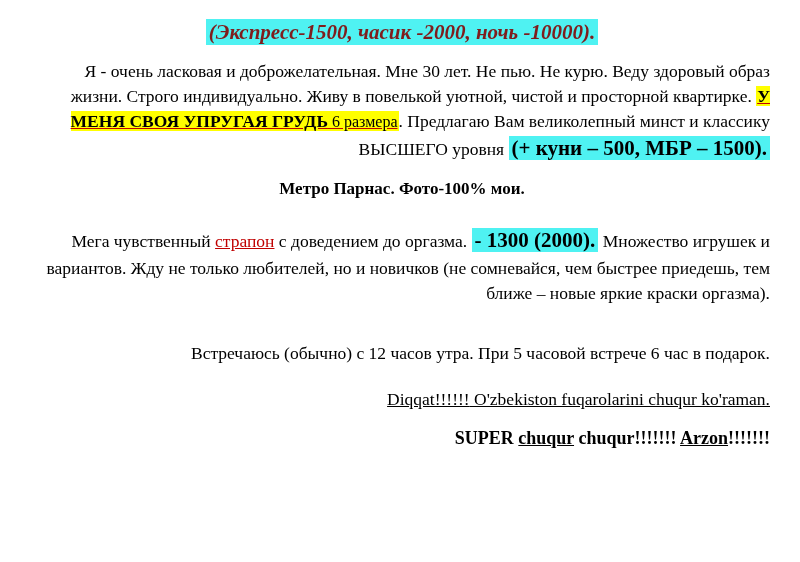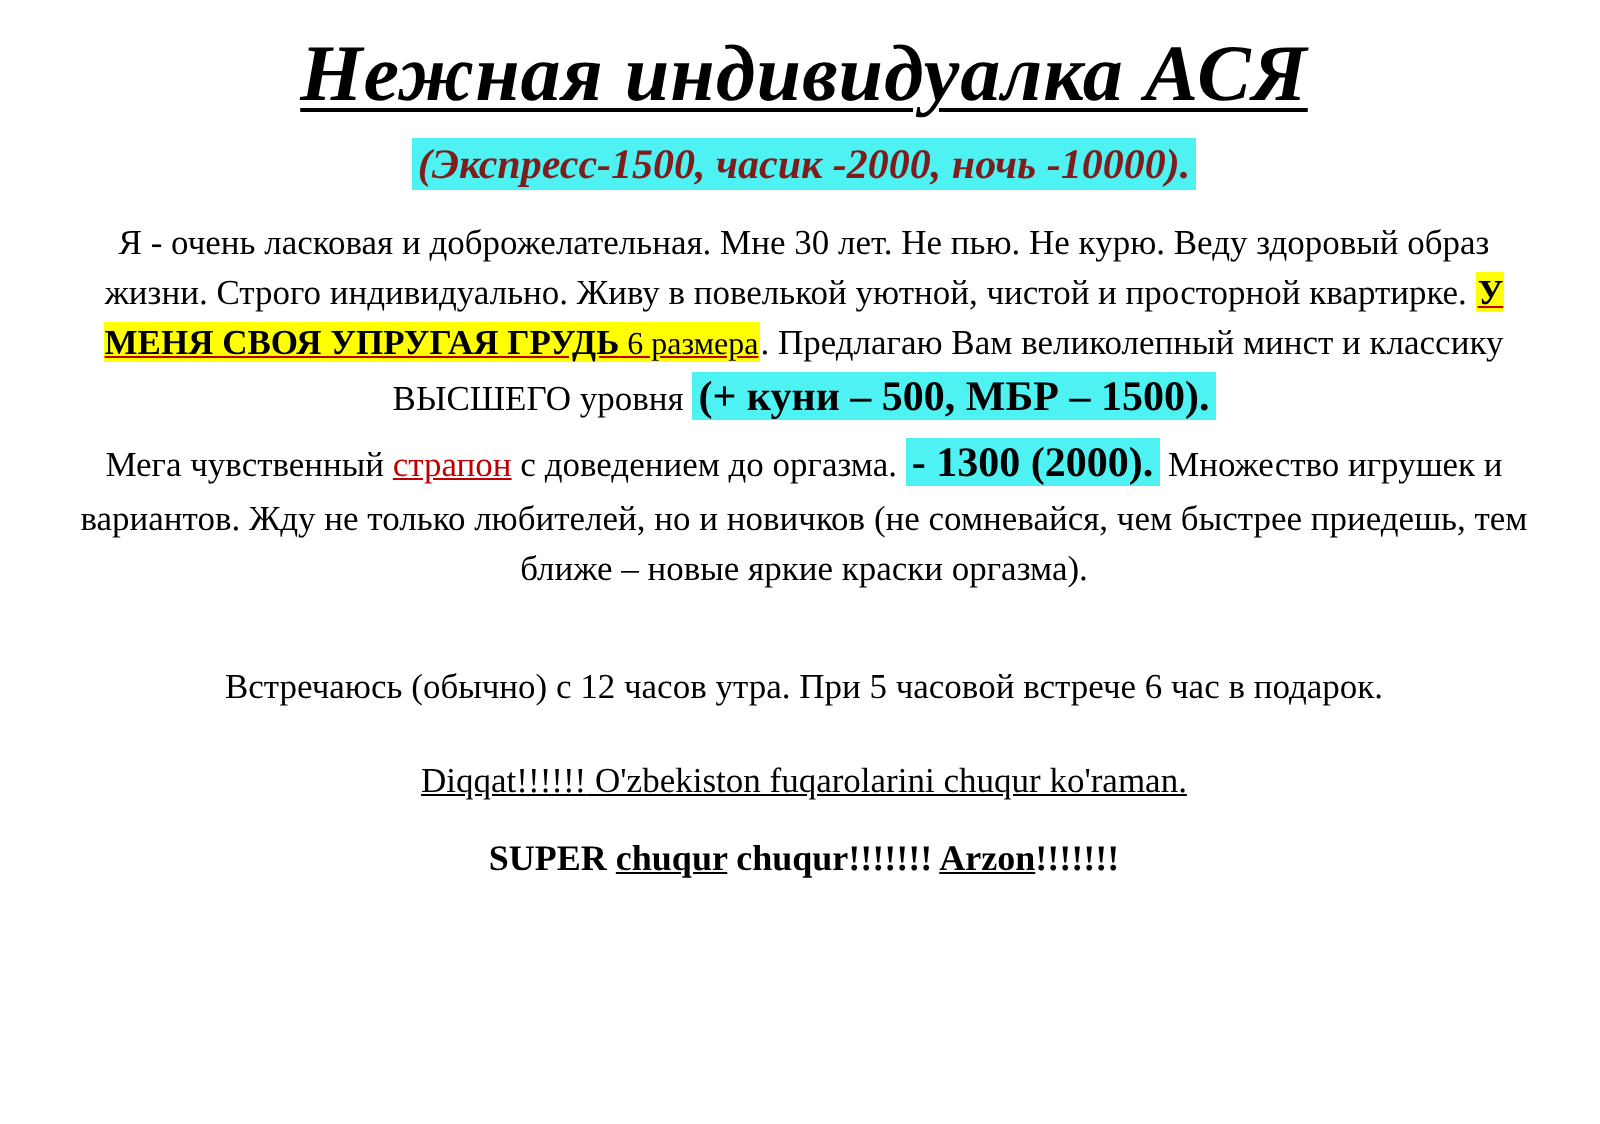--- a/index.html
+++ b/index.html
@@ -53,21 +53,21 @@
     font-size: 21px;
     padding: 1px 3px;
     color: #7f1d1d;
     font-style: italic;
   }
 
   
   .para {
     font-size: 17.5px;
     line-height: 1.42;
-    text-align: center;
+    text-align: right;
     margin: 0 0 6px 0;
   }
   .para.p1 { margin-bottom: 2px; }
 
   .red-u {
     color: #c00000;
     text-decoration: underline;
     text-decoration-color: #c00000;
     font-family: Liberation Serif, serif;
   }
@@ -129,30 +129,30 @@
   }
   .para.super .u {
     text-decoration: underline;
   }
 </style>
 </head>
 <body>
 
 <div class="page">
 
-  <div class="title">Нежная индивидуалка АСЯ</div>
 
   <div class="price-line">
     <span class="inner hl-cyan">(Экспресс-1500, часик -2000, ночь -10000).</span>
   </div>
 
   <p class="para p1">
     <span>Я - очень ласковая и доброжелательная. Мне 30 лет. Не пью. Не курю. Веду здоровый образ жизни. Строго индивидуально. Живу в повелькой уютной, чистой и просторной квартирке. </span><span class="breast"><span>У МЕНЯ СВОЯ УПРУГАЯ ГРУДЬ</span><span class="small"> 6 размера</span></span><span>. Предлагаю Вам великолепный минст и классику ВЫСШЕГО уровня </span><span class="kuni">(+ куни – 500, МБР – 1500).</span>
   </p>
 
+  <div class="metro">Метро Парнас. Фото-100% мои.</div>
 
   <p class="para strapon">
     <span>Мега чувственный </span><span class="red-u">страпон</span><span> с доведением до оргазма. </span><span class="strapon-price">- 1300 (2000).</span><span> Множество игрушек и вариантов. Жду не только любителей, но и новичков (не сомневайся, чем быстрее приедешь, тем ближе – новые яркие краски оргазма).</span>
   </p>
 
   <p class="para gap-top">Встречаюсь (обычно) с 12 часов утра. При 5 часовой встрече 6 час в подарок.</p>
 
 
   <p class="para uz">
     <span class="u-dotted">Diqqat!!!!!!</span><span class="u-dotted"> O'zbekiston fuqarolarini chuqur ko'raman.</span>

